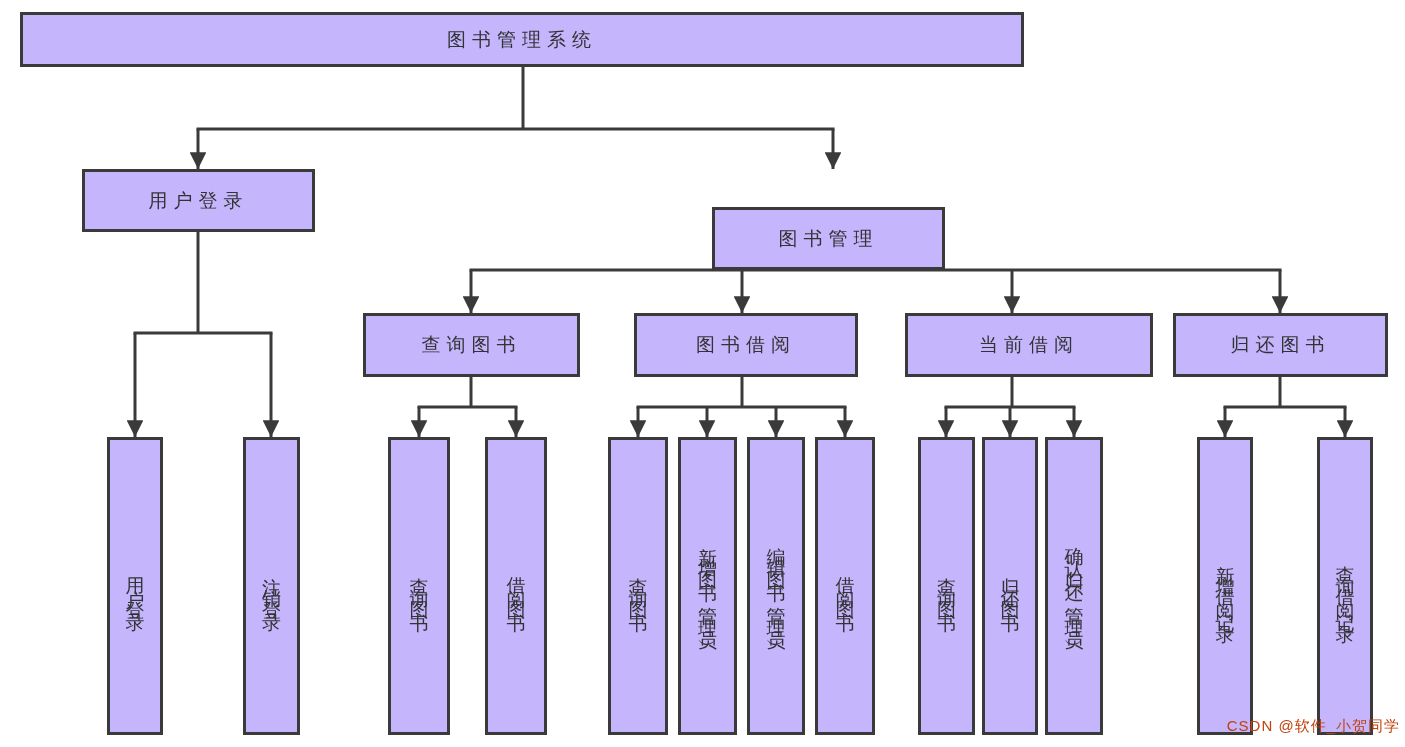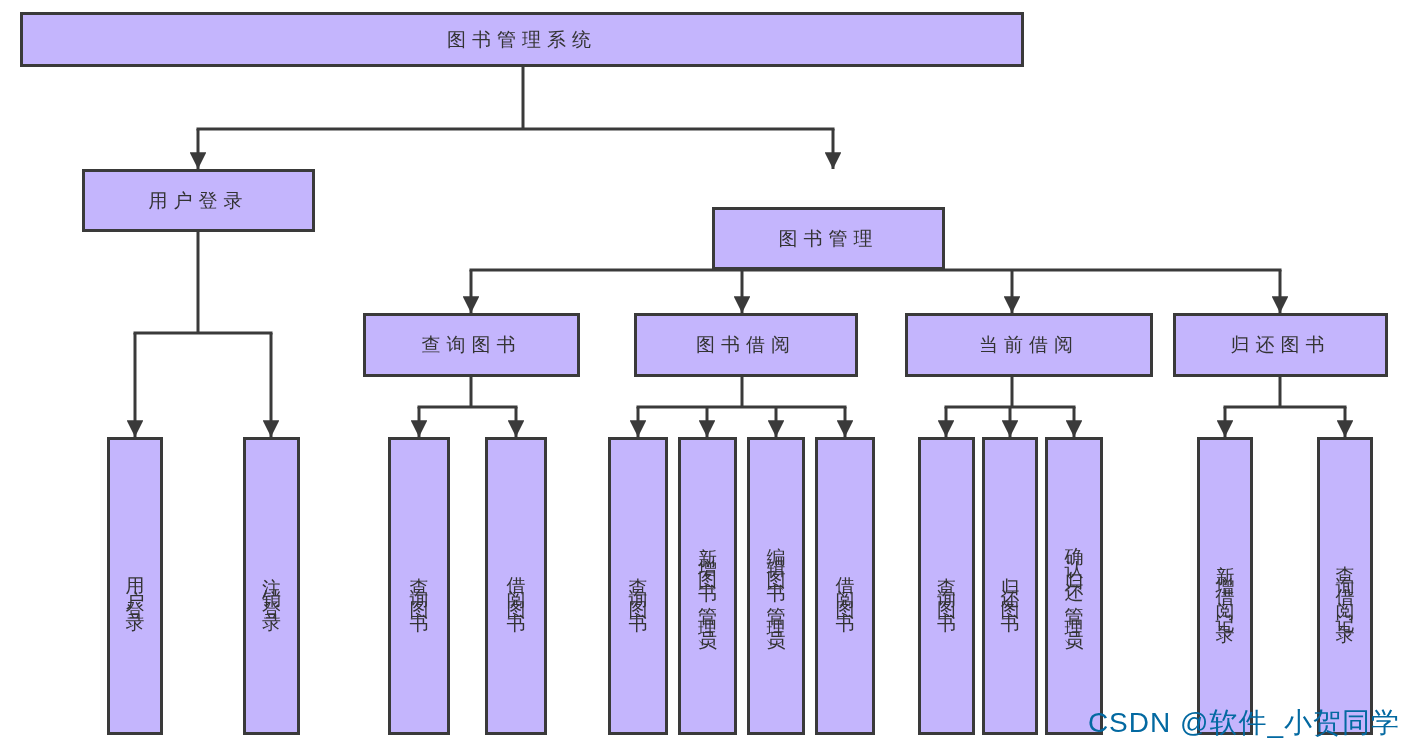--- a/index.html
+++ b/index.html
@@ -65,23 +65,23 @@
   .l-bb4 { left: 815px;  width: 60px; }
   .l-cb1 { left: 918px;  width: 57px; }
   .l-cb2 { left: 982px;  width: 56px; }
   .l-cb3 { left: 1045px; width: 58px; }
   .l-br1 { left: 1197px; width: 56px; }
   .l-br2 { left: 1317px; width: 56px; }
 
   .watermark {
     position: absolute;
     right: 5px;
-    bottom: 5px;
-    font-size: 28px;
-    color: #0369a1;
+    bottom: 11px;
+    font-size: 15px;
+    color: #c2410c;
     letter-spacing: 1px;
     z-index: 10;
     white-space: nowrap;
   }
 </style>
 </head>
 <body>
 
 <div class="canvas">
 

